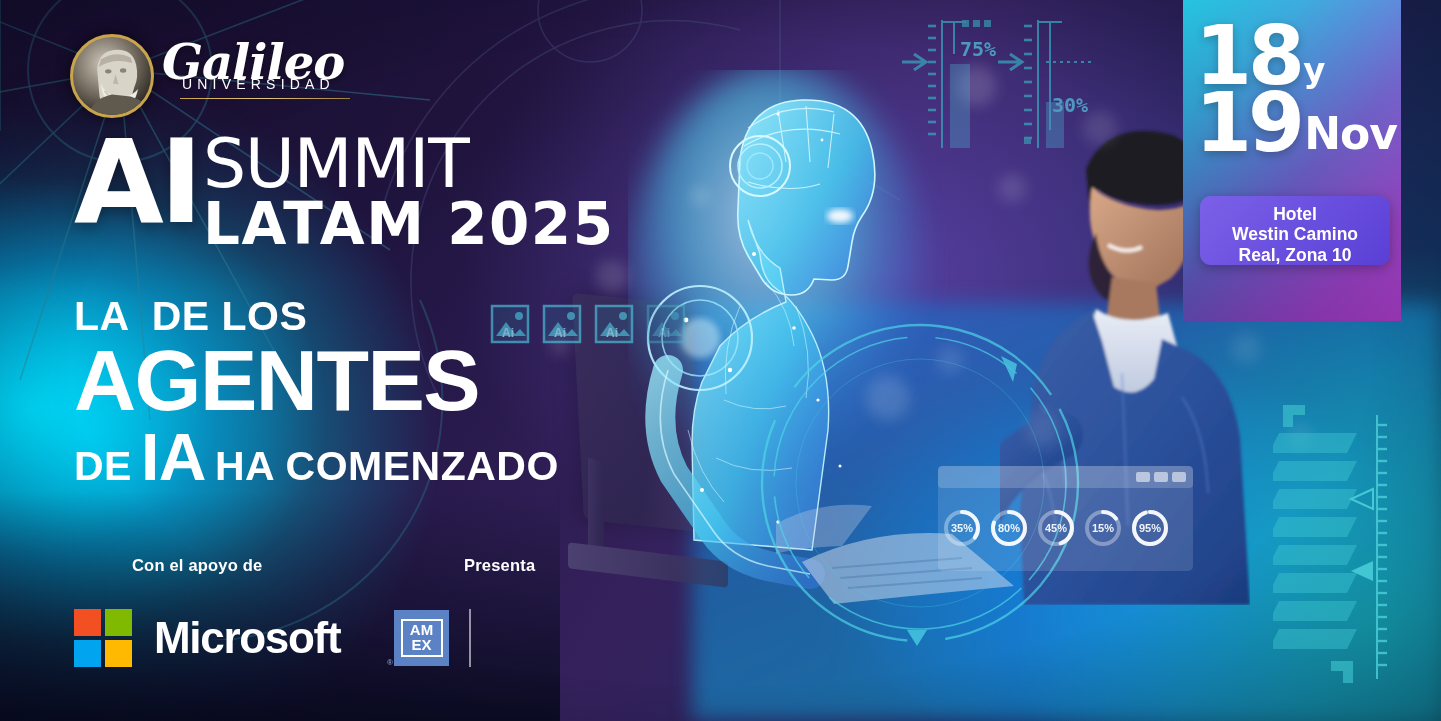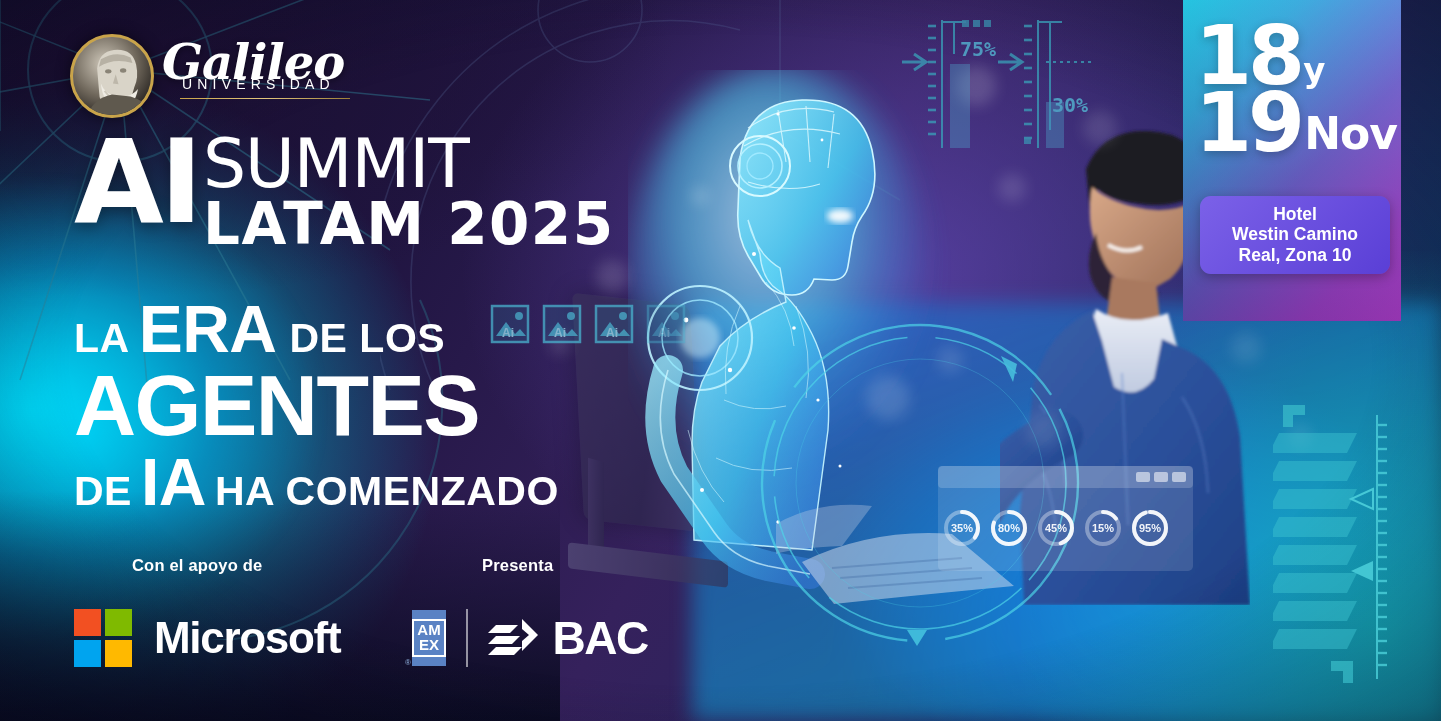--- a/index.html
+++ b/index.html
@@ -185,49 +185,49 @@
     font-weight:700; font-size:34px; margin-left:2px; margin-bottom:4px;
   }
   .dn-nov {
     font-family:"DejaVu Sans", sans-serif;
     font-weight:700; font-size:44px; margin-left:3px; margin-bottom:4px;
     letter-spacing:-1px;
   }
   .venue-badge {
     position:absolute; left:17px; top:196px; width:190px;
     background:linear-gradient(135deg,#7b61e8,#5a3fd6);
-    border-radius:11px; padding:8px 6px 9px;
+    border-radius:11px; padding:8px 6px 0;
     text-align:center; color:#fff;
     font-weight:700; font-size:17.5px; line-height:1.16;
     box-shadow:0 3px 12px rgba(0,0,0,.28);
   }
 
   
-  .sponsors { position:absolute; left:74px; top:556px; display:flex;gap:18px; }
+  .sponsors { position:absolute; left:74px; top:556px; display:flex; }
   .sp-group { position:relative; }
   .sp-group.apoyo { width:320px; }
   .sp-label {
     color:#fff; font-weight:700; font-size:16.5px; letter-spacing:.2px;
     margin-bottom:34px;
   }
   .sp-label.c1 { margin-left:58px; }
   .sp-label.c2 { margin-left:70px; }
   .ms-lockup { display:flex; align-items:center; }
   .ms-squares {
     width:58px; height:58px; display:grid;
     grid-template-columns:1fr 1fr; grid-template-rows:1fr 1fr; gap:4px;
   }
   .ms-squares i { display:block; }
   .ms-word {
     color:#fff; font-weight:700; font-size:44px; margin-left:22px;
     letter-spacing:-1.3px; line-height:1;
   }
   .presenta-row { display:flex; align-items:center; }
   .amex-box {
-    width:34px; height:56px; background:#5a82c4; position:relative;
+    width:55px; height:56px; background:#5a82c4; position:relative;
     display:flex; align-items:center; justify-content:center;
   }
   .amex-inner {
     width:42px; border:2px solid #fff; color:#fff;
     font-weight:700; font-size:15px; line-height:.96; text-align:center;
     padding:2px 0 3px;
   }
   .amex-inner span { display:block; }
   .amex-r {
     position:absolute; left:-7px; bottom:-1px; color:#8fb0dd; font-size:8px;
@@ -645,21 +645,20 @@
         <div class="t-summit">SUMMIT</div>
         <div class="t-latam">LATAM 2025</div>
       </div>
     </div>
   </div>
 
   <div class="tag-block">
     <div class="tag-line tag-row1">
       <span class="tag-sm">LA</span>
         <span class="sp-s"></span>
-      <span class="tag-lg">ERA</span>
         <span class="sp"></span>
       <span class="tag-sm">DE LOS</span>
     </div>
     <div class="tag-line tag-row2">
       <span class="tag-xl">AGENTES</span>
     </div>
     <div class="tag-line tag-row3">
       <span class="tag-sm">DE</span>
         <span class="sp-s"></span>
       <span class="tag-lg">IA</span>
@@ -706,29 +705,18 @@
       <div class="sp-label c2">Presenta</div>
       <div class="presenta-row">
         <div class="amex-box">
           <div class="amex-inner">
             <span>AM</span>
             <span>EX</span>
           </div>
           <span class="amex-r">®</span>
         </div>
         <div class="vdiv"></div>
-        <div class="bac-lockup">
-          <svg width="54" height="46" viewBox="0 0 54 46">
-            <g fill="#ffffff">
-              <path d="M2 10 l22 0 l-8 8 l-22 0 z" transform="translate(6,0)"></path>
-              <path d="M2 21 l24 0 l-8 8 l-24 0 z" transform="translate(6,0)"></path>
-              <path d="M2 32 l26 0 l-8 8 l-26 0 z" transform="translate(6,0)"></path>
-              <path d="M34 4 l16 16 l-16 16 l0-10 l7-6 l-7-6 z"></path>
-            </g>
-          </svg>
-          <div class="bac-word">BAC</div>
-        </div>
       </div>
     </div>
 
   </div>
 
 </div>
 
 </body></html>

